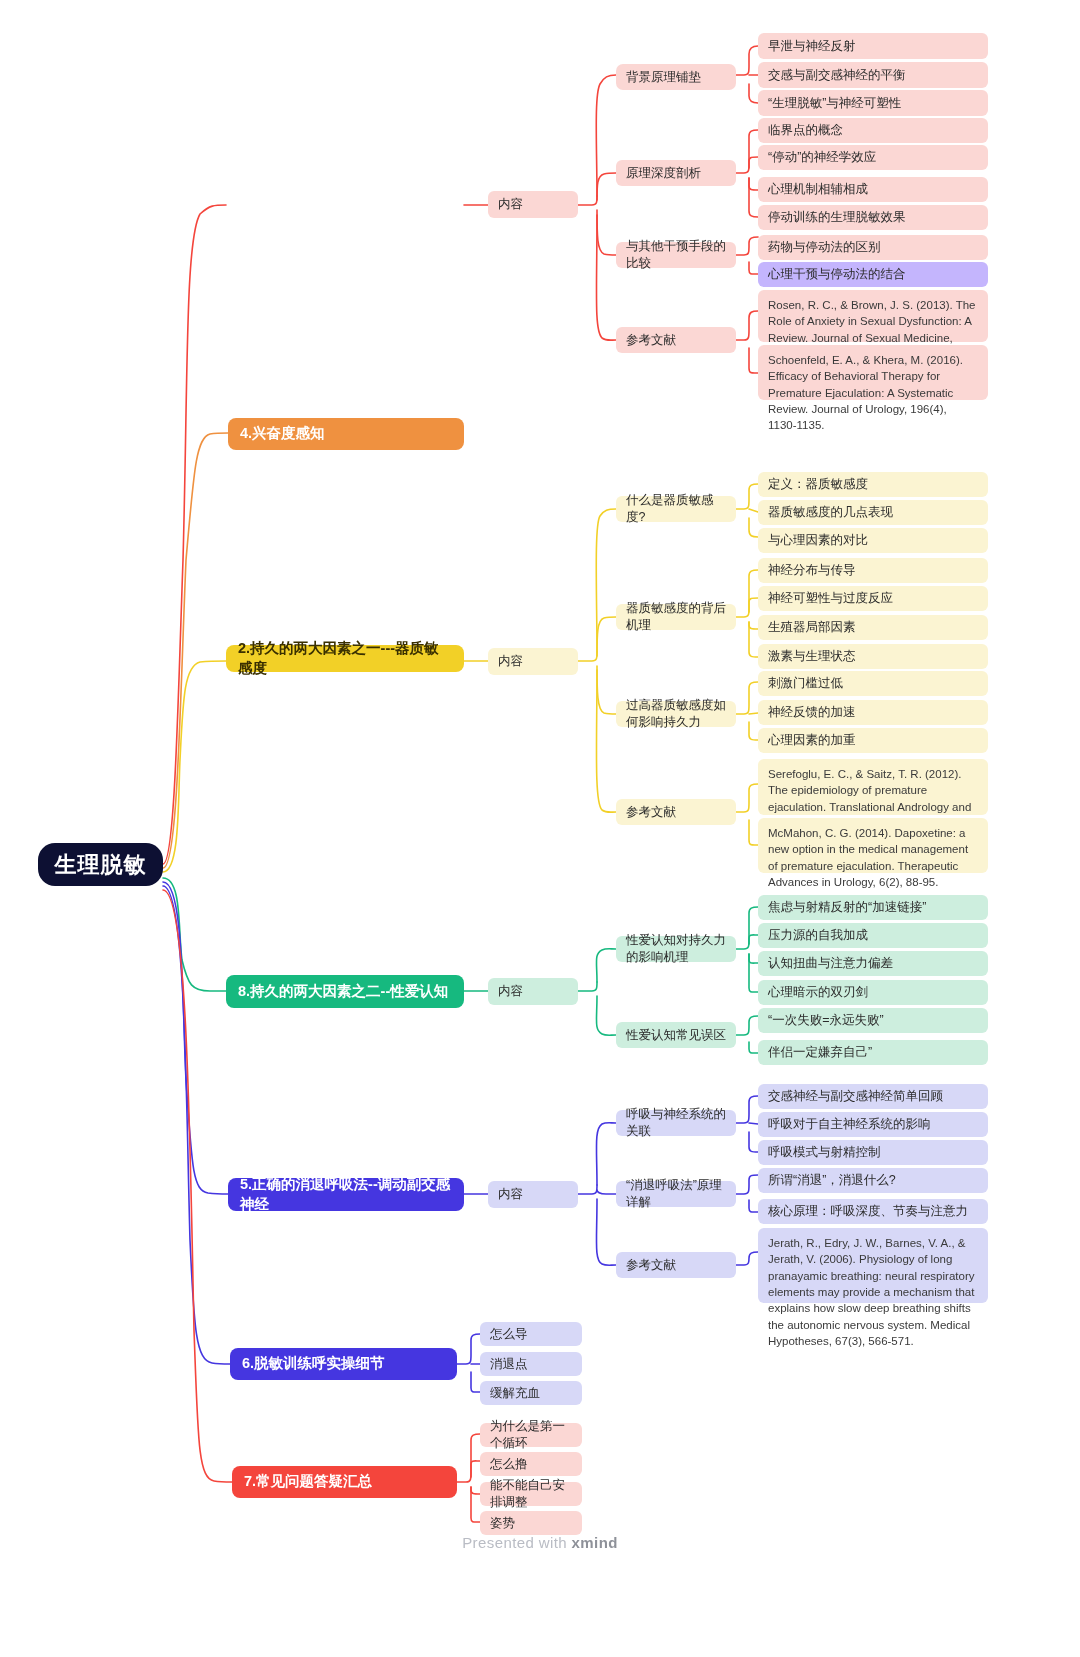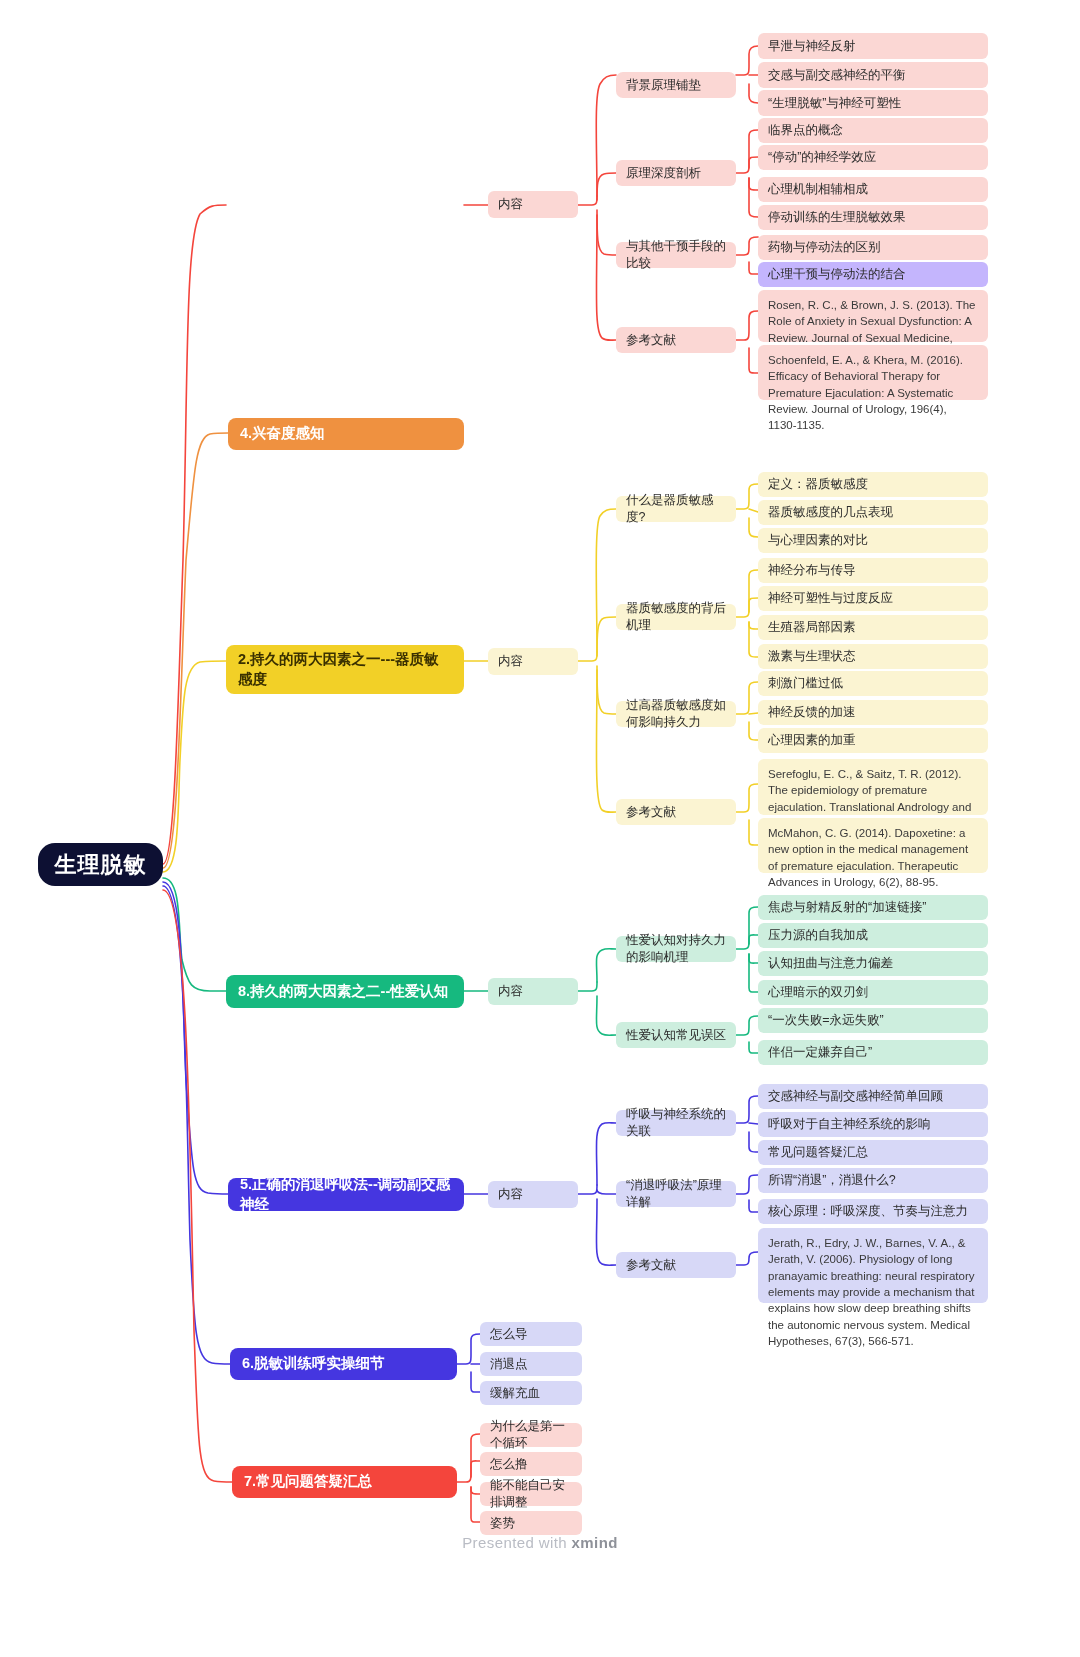--- a/index.html
+++ b/index.html
@@ -177,21 +177,21 @@
   </svg>
 
   <div class="node root" style="left:38px; top:843px; width:125px; height:43px;">
     <span>生理脱敏</span>
   </div>
 
   <div class="node l2" style="left:488px; top:191px; width:90px; height:27px; background:#fbd7d4;">
     <span>内容</span>
   </div>
 
-  <div class="node l3" style="left:616px; top:72px; width:120px; height:26px; background:#fbd7d4;border-radius:7px;">
+  <div class="node l3" style="left:616px; top:64px; width:120px; height:26px; background:#fbd7d4;border-radius:7px;">
     <span>背景原理铺垫</span>
   </div>
   <div class="node leaf" style="left:758px; top:33px; width:230px; height:26px; background:#fbd7d4;"><span>早泄与神经反射</span></div>
   <div class="node leaf" style="left:758px; top:62px; width:230px; height:26px; background:#fbd7d4;"><span>交感与副交感神经的平衡</span></div>
   <div class="node leaf" style="left:758px; top:90px; width:230px; height:26px; background:#fbd7d4;"><span>“生理脱敏”与神经可塑性</span></div>
 
   <div class="node l3" style="left:616px; top:160px; width:120px; height:26px; background:#fbd7d4;">
     <span>原理深度剖析</span>
   </div>
   <div class="node leaf" style="left:758px; top:118px; width:230px; height:25px; background:#fbd7d4;"><span>临界点的概念</span></div>
@@ -208,21 +208,21 @@
   <div class="node l3" style="left:616px; top:327px; width:120px; height:26px; background:#fbd7d4;">
     <span>参考文献</span>
   </div>
   <div class="node leaf ref" style="left:758px; top:290px; width:230px; height:52px; background:#fbd7d4;"><span>Rosen, R. C., &amp; Brown, J. S. (2013). The Role of Anxiety in Sexual Dysfunction: A Review. Journal of Sexual Medicine, 10(1), 1-10.</span></div>
   <div class="node leaf ref" style="left:758px; top:345px; width:230px; height:55px; background:#fbd7d4;"><span>Schoenfeld, E. A., &amp; Khera, M. (2016). Efficacy of Behavioral Therapy for Premature Ejaculation: A Systematic Review. Journal of Urology, 196(4), 1130-1135.</span></div>
 
   <div class="node l1" style="left:228px; top:418px; width:236px; height:32px; background:#ef9140;">
     <span>4.兴奋度感知</span>
   </div>
 
-  <div class="node l1" style="left:226px; top:645px; width:238px; height:49px; background:#f2d027; color:#3a3000;">
+  <div class="node l1" style="left:226px; top:645px; width:238px; height:27px; background:#f2d027; color:#3a3000;">
     <span>2.持久的两大因素之一---器质敏感度</span>
   </div>
   <div class="node l2" style="left:488px; top:648px; width:90px; height:27px; background:#fbf4d2;">
     <span>内容</span>
   </div>
 
   <div class="node l3" style="left:616px; top:496px; width:120px; height:26px; background:#fbf4d2;">
     <span>什么是器质敏感度?</span>
   </div>
   <div class="node leaf" style="left:758px; top:472px; width:230px; height:25px; background:#fbf4d2;"><span>定义：器质敏感度</span></div>
@@ -276,21 +276,21 @@
   </div>
   <div class="node l2" style="left:488px; top:1181px; width:90px; height:27px; background:#d7d8f7;">
     <span>内容</span>
   </div>
 
   <div class="node l3" style="left:616px; top:1110px; width:120px; height:26px; background:#d7d8f7;">
     <span>呼吸与神经系统的关联</span>
   </div>
   <div class="node leaf" style="left:758px; top:1084px; width:230px; height:25px; background:#d7d8f7;"><span>交感神经与副交感神经简单回顾</span></div>
   <div class="node leaf" style="left:758px; top:1112px; width:230px; height:25px; background:#d7d8f7;"><span>呼吸对于自主神经系统的影响</span></div>
-  <div class="node leaf" style="left:758px; top:1140px; width:230px; height:25px; background:#d7d8f7;"><span>常见问题答疑汇总</span></div>
+  <div class="node leaf" style="left:758px; top:1140px; width:230px; height:25px; background:#d7d8f7;"><span>呼吸模式与射精控制</span></div>
 
   <div class="node l3" style="left:616px; top:1181px; width:120px; height:26px; background:#d7d8f7;">
     <span>“消退呼吸法”原理详解</span>
   </div>
   <div class="node leaf" style="left:758px; top:1168px; width:230px; height:25px; background:#d7d8f7;"><span>所谓“消退”，消退什么?</span></div>
   <div class="node leaf" style="left:758px; top:1199px; width:230px; height:25px; background:#d7d8f7;"><span>核心原理：呼吸深度、节奏与注意力</span></div>
 
   <div class="node l3" style="left:616px; top:1252px; width:120px; height:26px; background:#d7d8f7;">
     <span>参考文献</span>
   </div>

